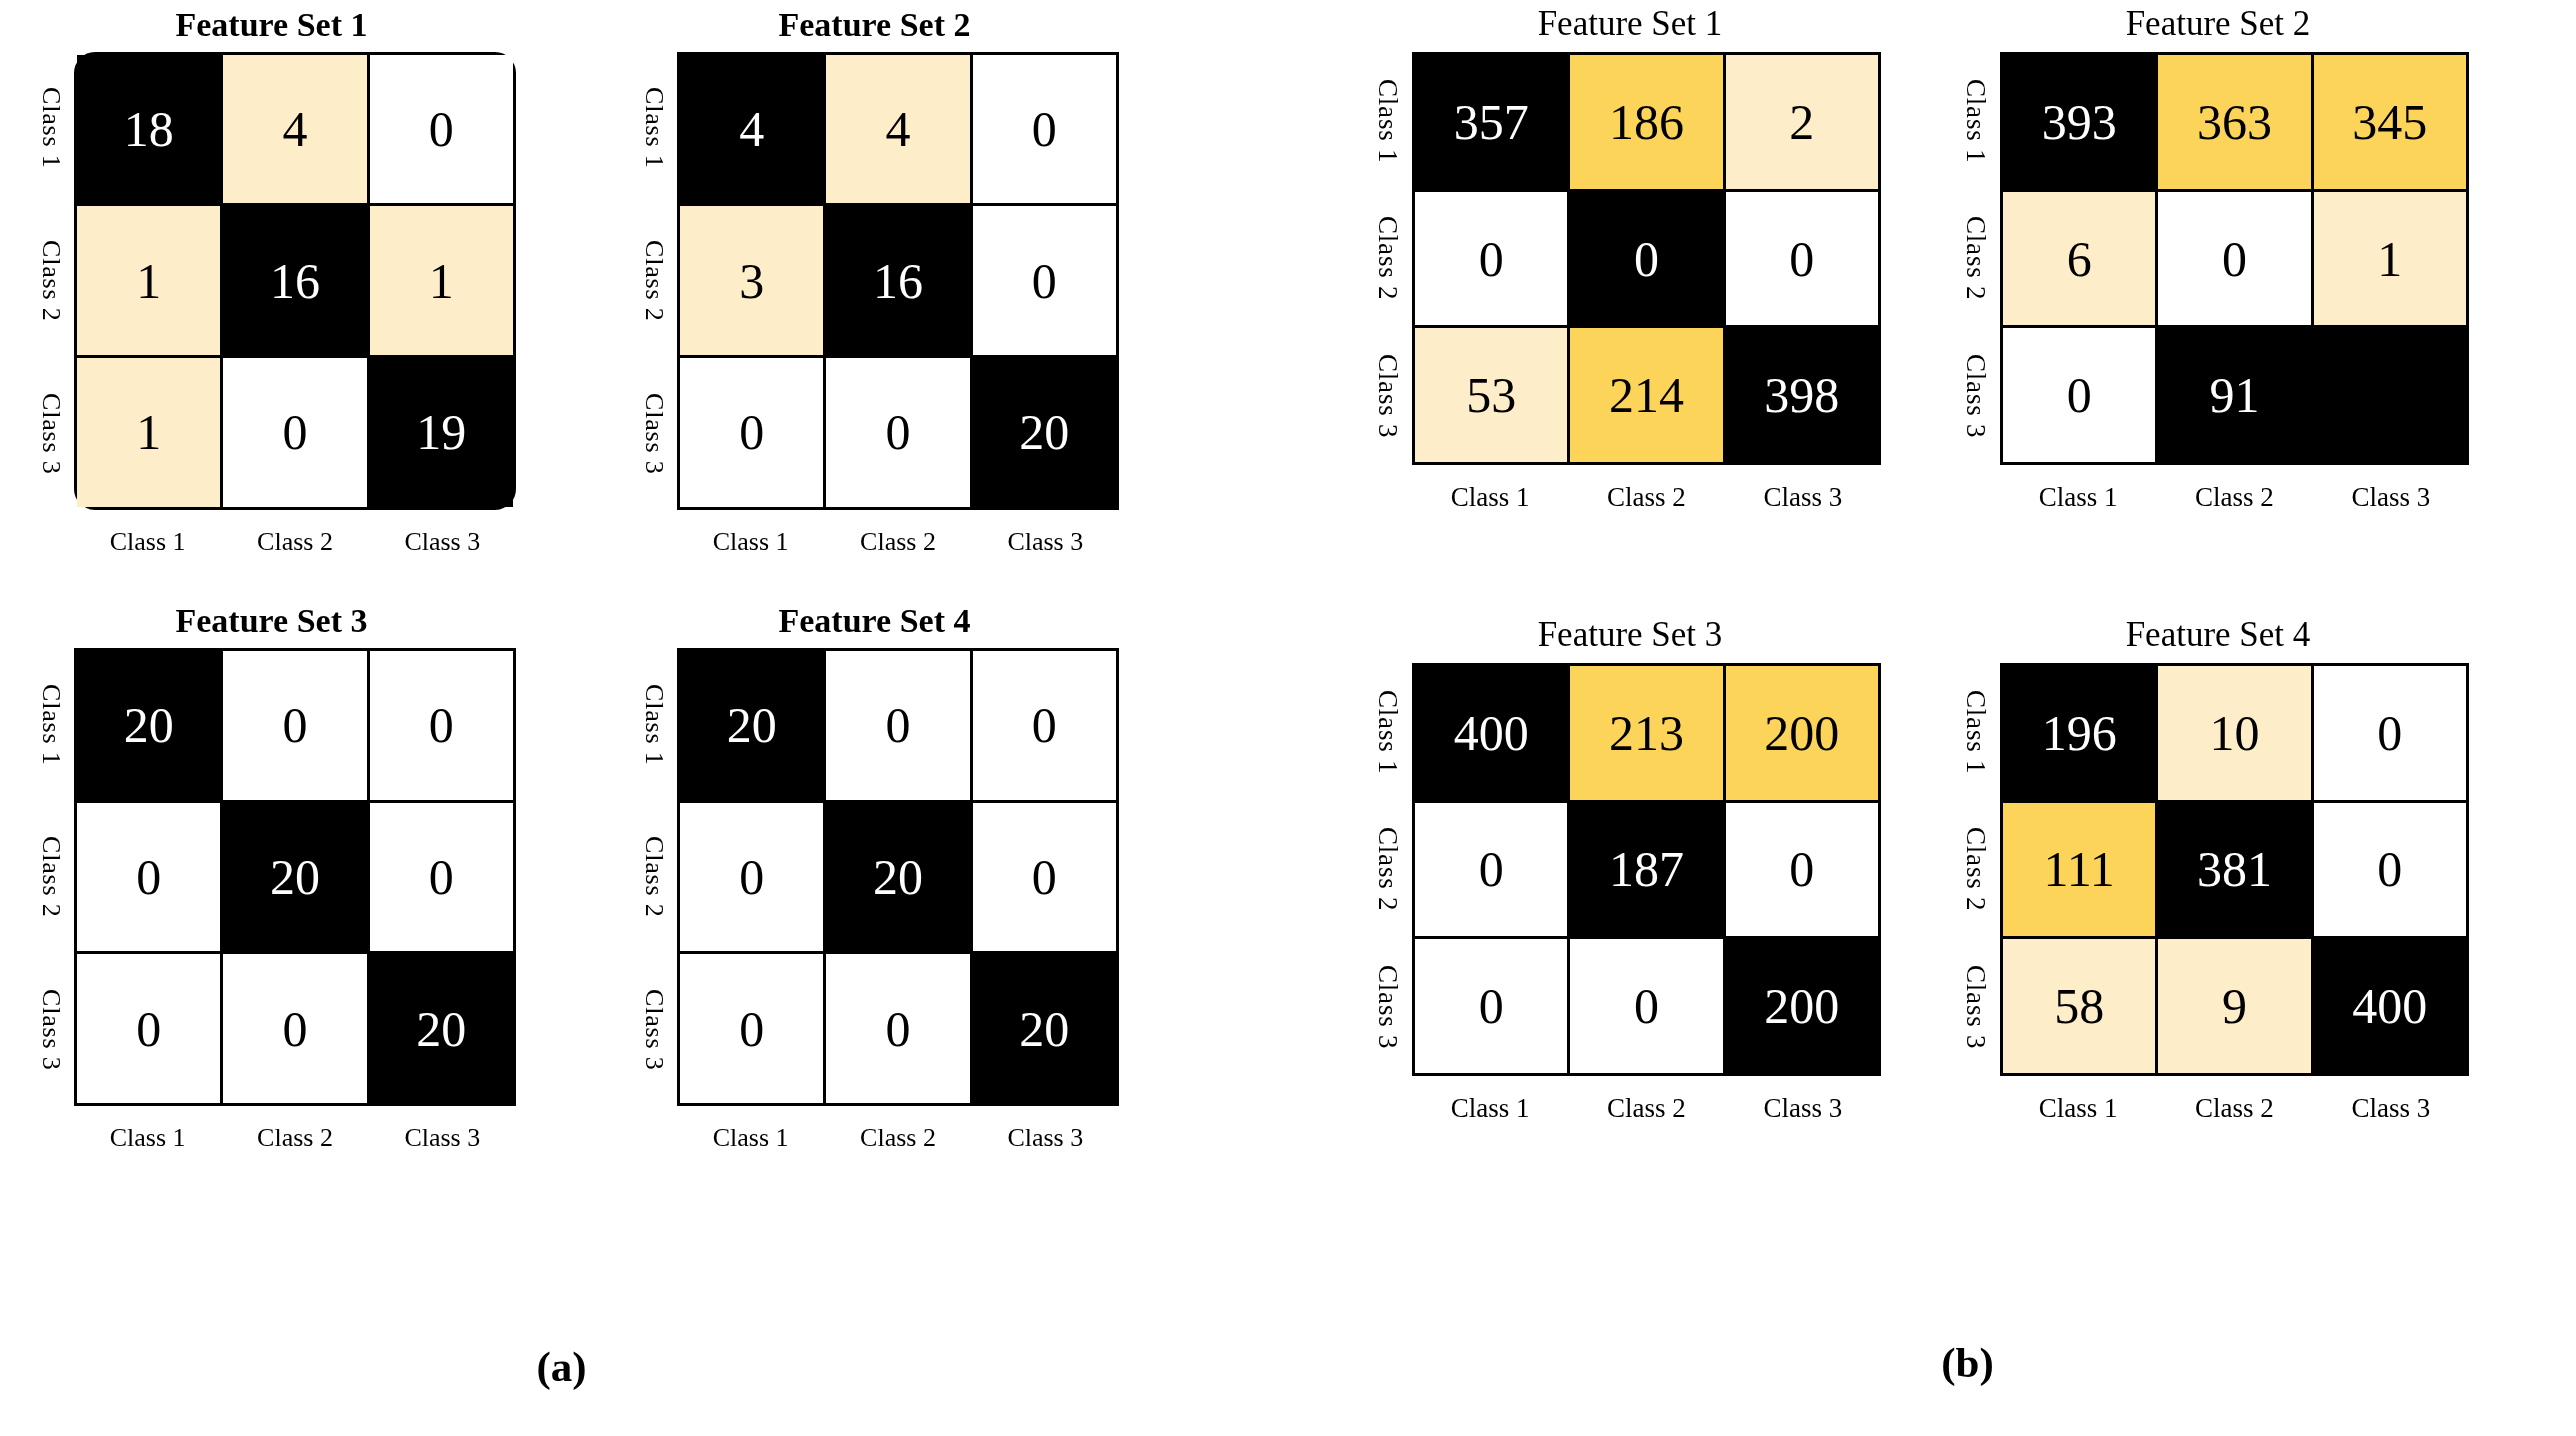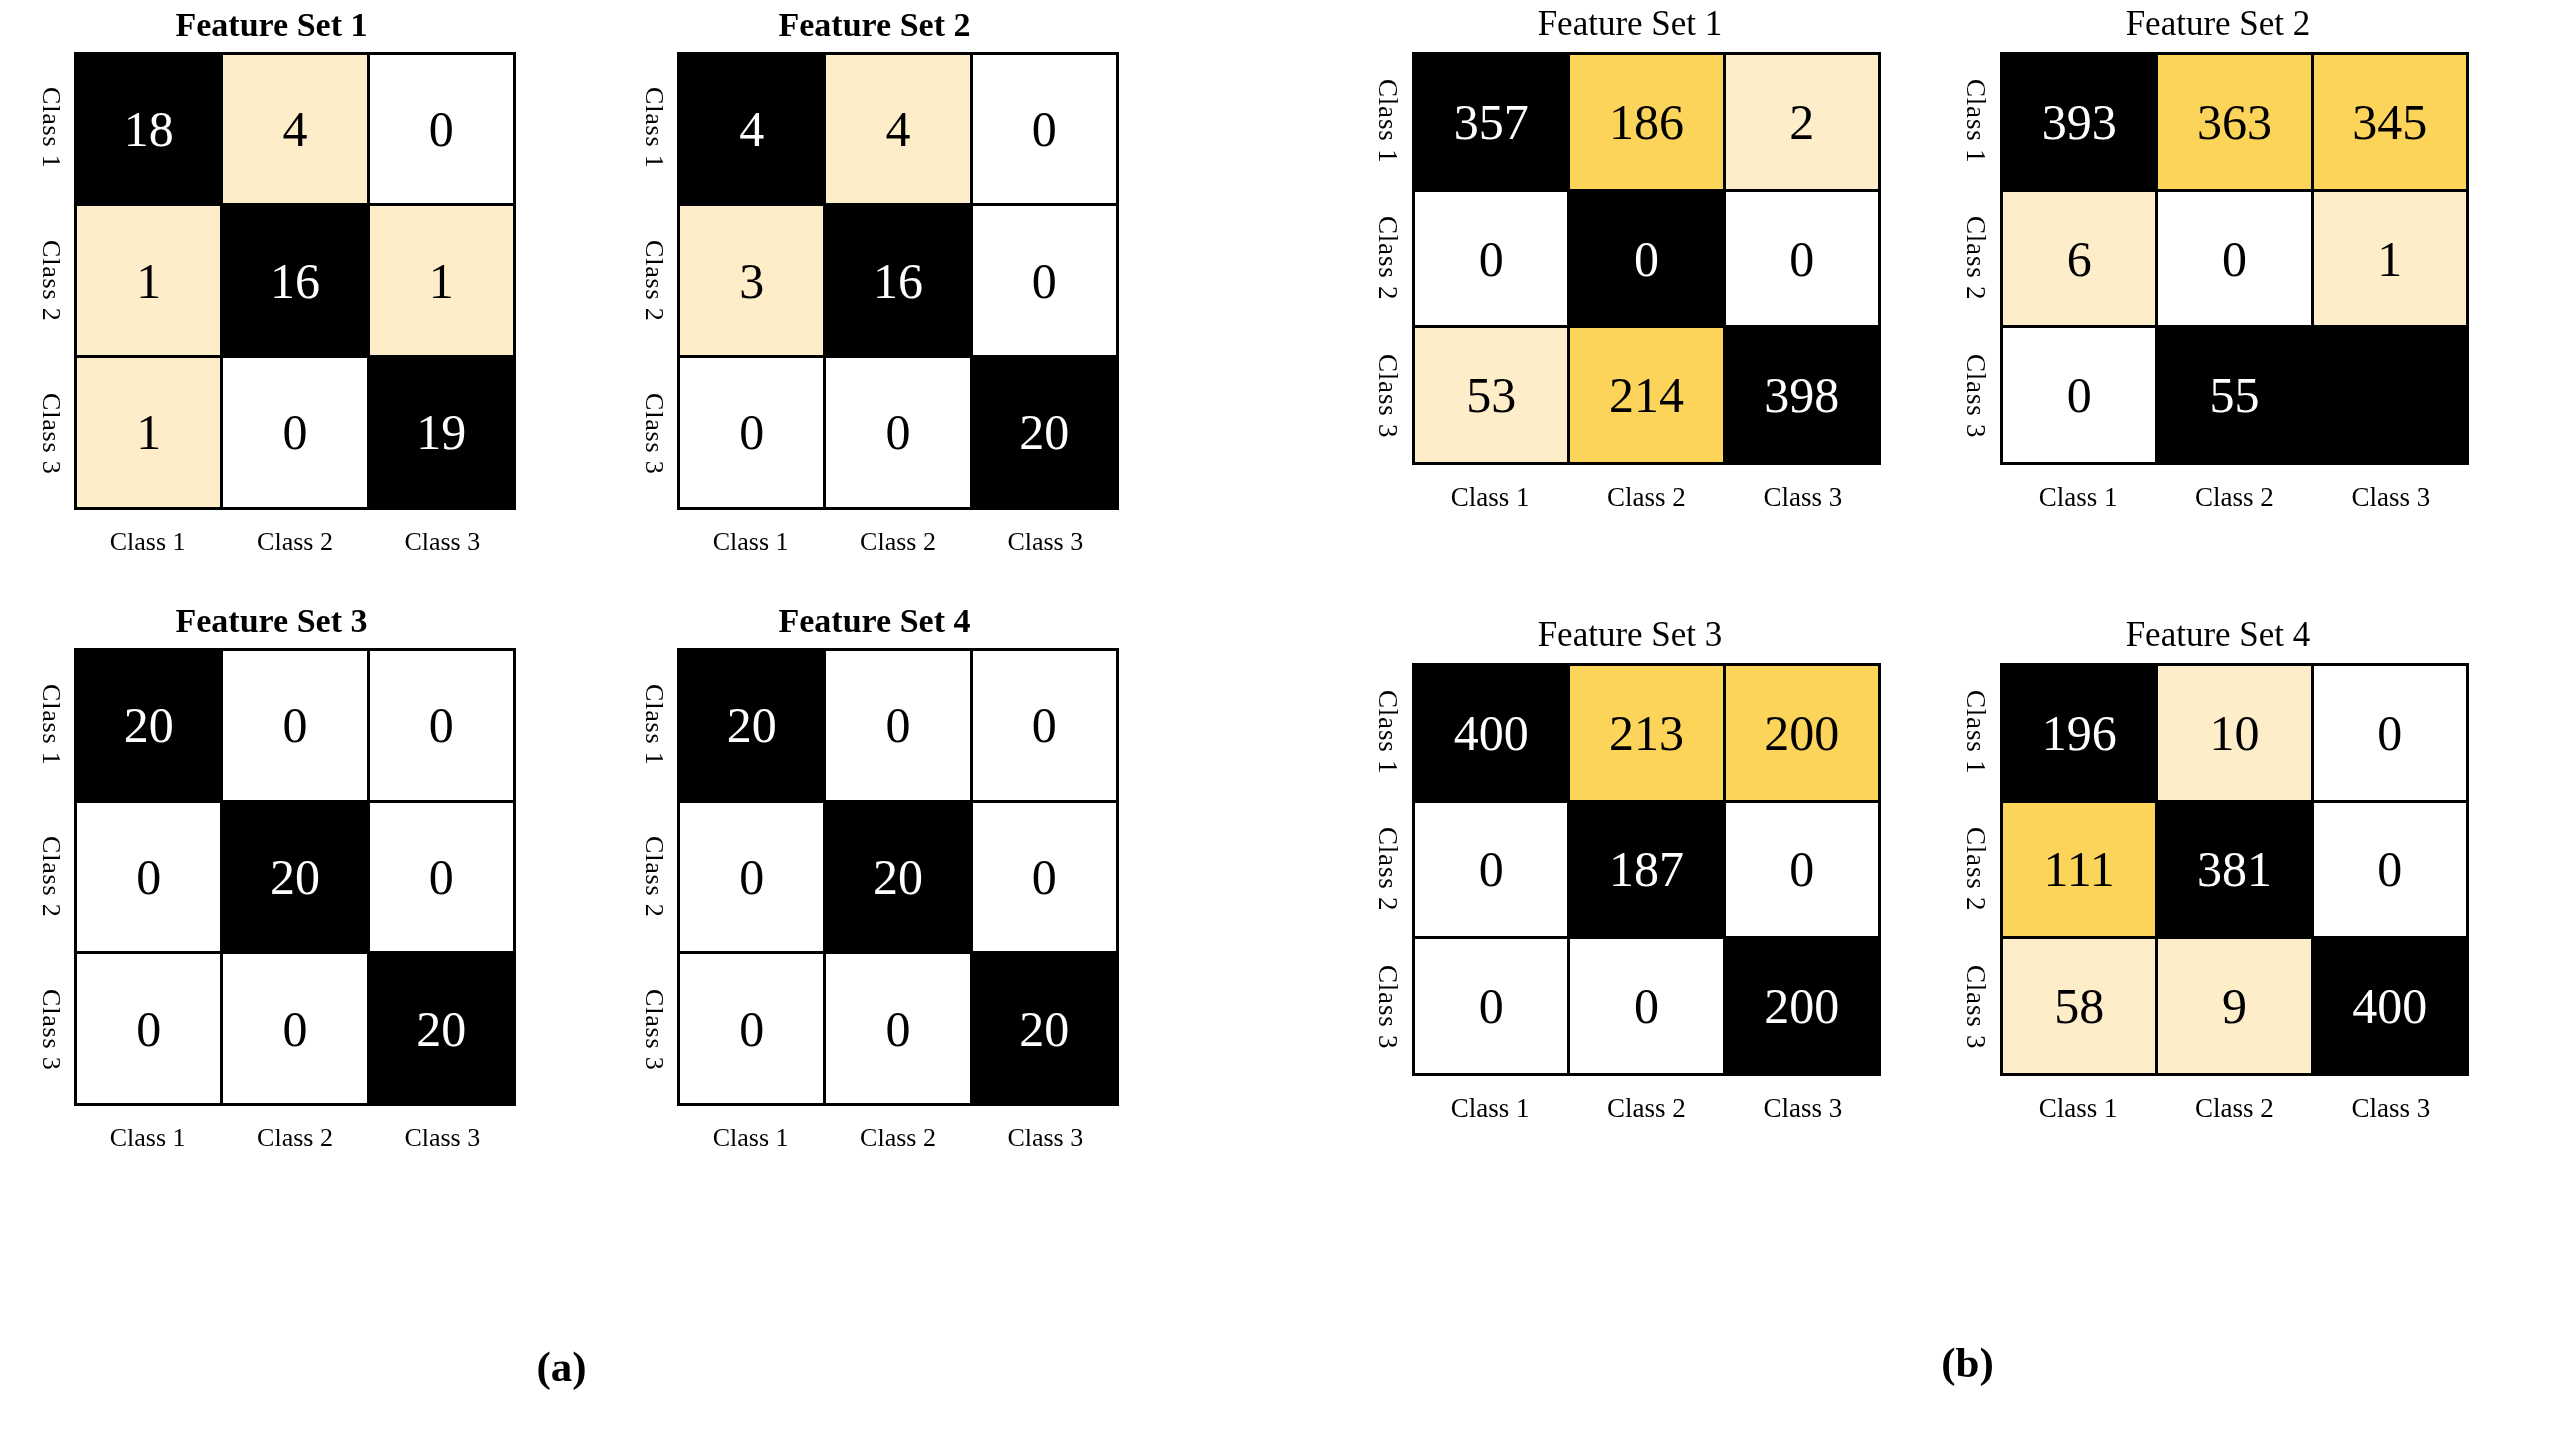--- a/index.html
+++ b/index.html
@@ -94,21 +94,21 @@
   <div class="panel panel-a" style="left:0px;top:0px;width:1192px;height:1436px;">
 
     <div class="cm" style="left:23px;top:7.6px;width:489px;height:565px;">
       <div class="cm-title">Feature Set 1</div>
       <div class="cm-body" style="left:0px;top:44px;width:489px;height:458px;">
         <div class="ylabels" style="width:47px;height:458px;">
           <div class="ylab" style="height:153px;">Class 1</div>
           <div class="ylab" style="height:153px;">Class 2</div>
           <div class="ylab" style="height:153px;">Class 3</div>
         </div>
-        <div class="grid" style="width:442px;height:458px;">
+        <div class="grid" style="width:442px;height:458px;border-radius:21px;">
           <div class="cell c-dark">18</div>
           <div class="cell c-light">4</div>
           <div class="cell c-white">0</div>
           <div class="cell c-light">1</div>
           <div class="cell c-dark">16</div>
           <div class="cell c-light">1</div>
           <div class="cell c-light">1</div>
           <div class="cell c-white">0</div>
           <div class="cell c-dark">19</div>
         </div>
@@ -242,21 +242,21 @@
           <div class="ylab" style="height:138px;">Class 3</div>
         </div>
         <div class="grid" style="width:469px;height:413px;">
           <div class="cell c-dark">393</div>
           <div class="cell c-deep">363</div>
           <div class="cell c-deep">345</div>
           <div class="cell c-light">6</div>
           <div class="cell c-white">0</div>
           <div class="cell c-light">1</div>
           <div class="cell c-white">0</div>
-          <div class="cell c-dark">55</div>
+          <div class="cell c-dark">91</div>
         </div>
       </div>
       <div class="xlabels" style="left:50px;top:478px;width:469px;">
         <div class="xlab">Class 1</div>
         <div class="xlab">Class 2</div>
         <div class="xlab">Class 3</div>
       </div>
     </div>
 
     <div class="cm" style="left:29px;top:617px;width:535px;height:581px;">

